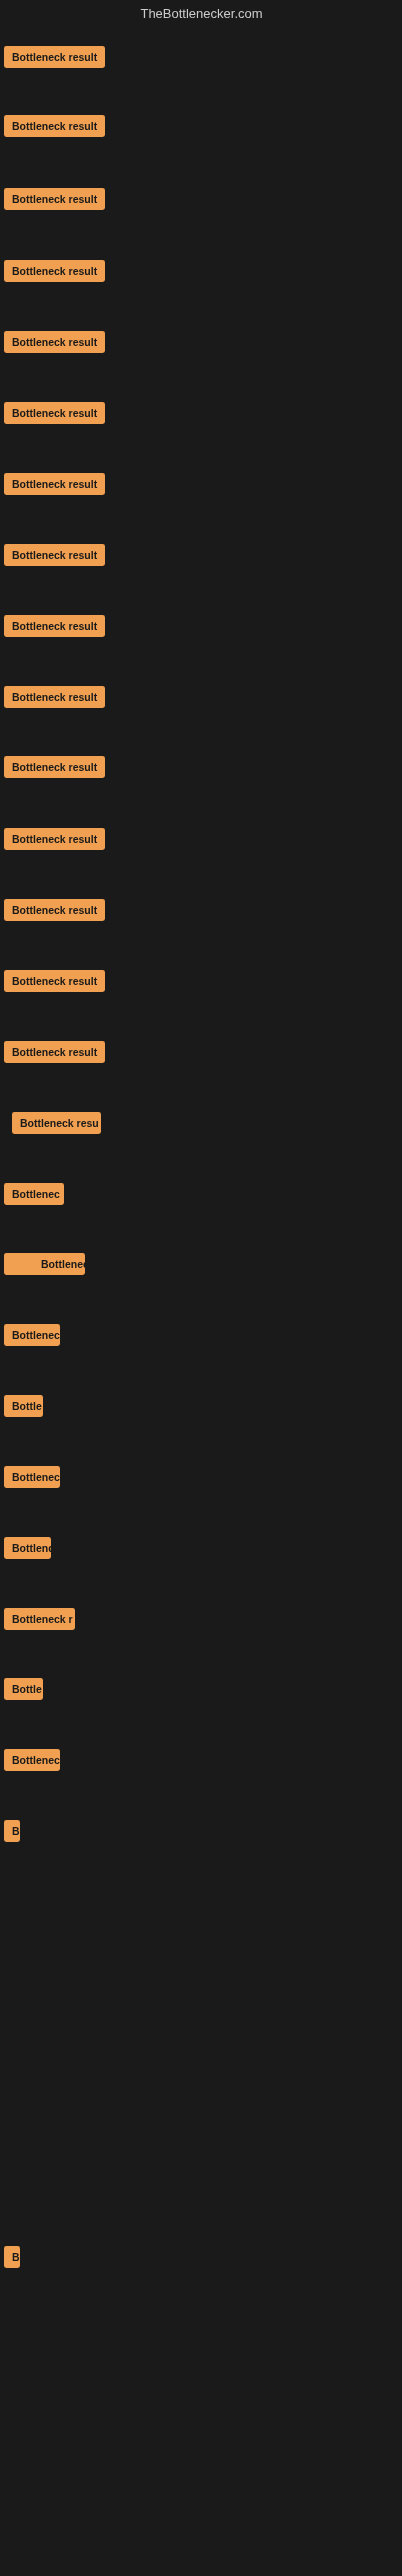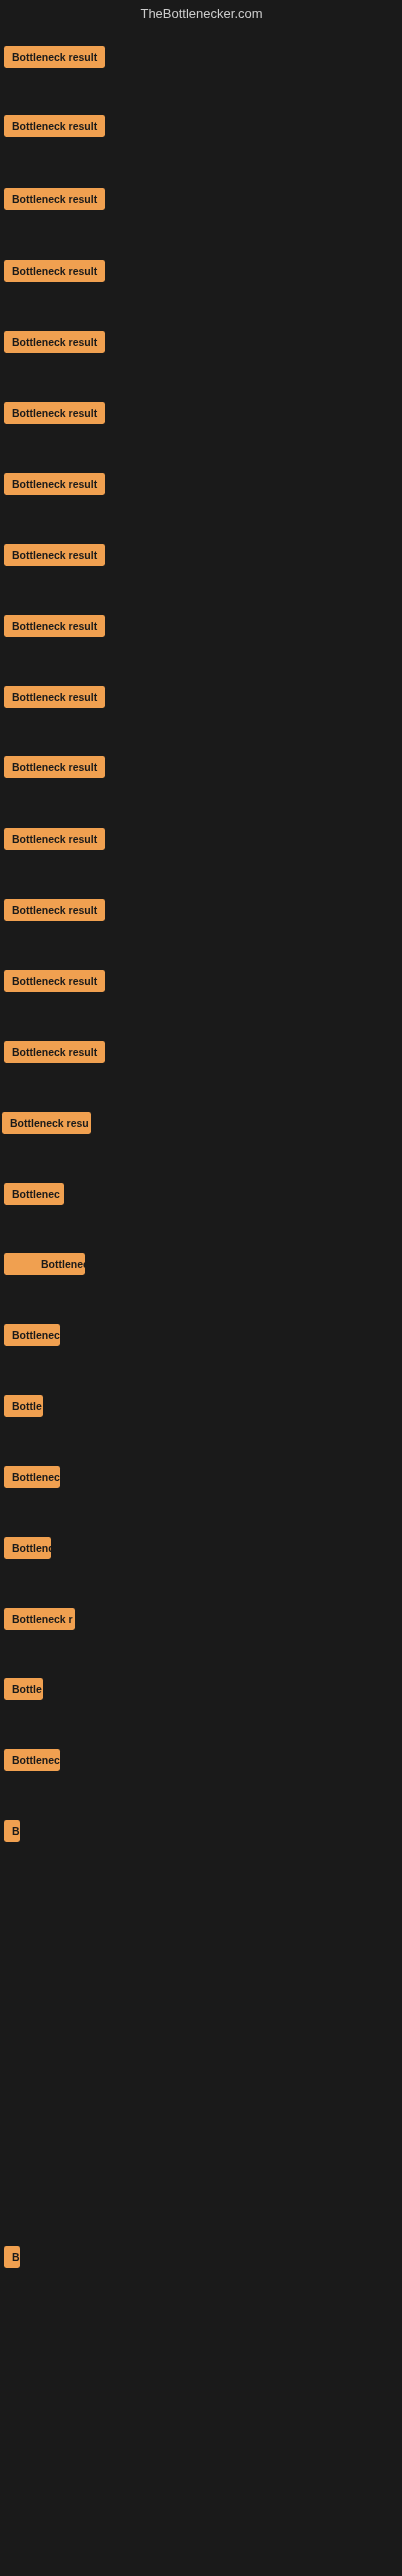--- a/index.html
+++ b/index.html
@@ -49,21 +49,21 @@
     <div style="position: absolute; top: 402px; left: 4px;"><span class="bottleneck-badge" style="max-width: 105px;">Bottleneck result</span></div>
     <div style="position: absolute; top: 473px; left: 4px;"><span class="bottleneck-badge" style="max-width: 105px;">Bottleneck result</span></div>
     <div style="position: absolute; top: 544px; left: 4px;"><span class="bottleneck-badge" style="max-width: 103px;">Bottleneck result</span></div>
     <div style="position: absolute; top: 615px; left: 4px;"><span class="bottleneck-badge" style="max-width: 105px;">Bottleneck result</span></div>
     <div style="position: absolute; top: 686px; left: 4px;"><span class="bottleneck-badge" style="max-width: 104px;">Bottleneck result</span></div>
     <div style="position: absolute; top: 756px; left: 4px;"><span class="bottleneck-badge" style="max-width: 105px;">Bottleneck result</span></div>
     <div style="position: absolute; top: 828px; left: 4px;"><span class="bottleneck-badge" style="max-width: 105px;">Bottleneck result</span></div>
     <div style="position: absolute; top: 899px; left: 4px;"><span class="bottleneck-badge" style="max-width: 103px;">Bottleneck result</span></div>
     <div style="position: absolute; top: 970px; left: 4px;"><span class="bottleneck-badge" style="max-width: 105px;">Bottleneck result</span></div>
     <div style="position: absolute; top: 1041px; left: 4px;"><span class="bottleneck-badge" style="max-width: 105px;">Bottleneck result</span></div>
-    <div style="position: absolute; top: 1112px; left: 2px;"><span class="bottleneck-badge" style="max-width: 89px;">Bottleneck resu</span></div>
+    <div style="position: absolute; top: 1112px; left: 12px;"><span class="bottleneck-badge" style="max-width: 89px;">Bottleneck resu</span></div>
     <div style="position: absolute; top: 1183px; left: 4px;"><span class="bottleneck-badge" style="max-width: 60px;">Bottlenec</span></div>
     <div style="position: absolute; top: 1253px; left: 4px;"><span class="bottleneck-badge" style="max-width: 81px; padding-left: 37px;">Bottleneck res</span></div>
     <div style="position: absolute; top: 1324px; left: 4px;"><span class="bottleneck-badge" style="max-width: 56px;">Bottlenec</span></div>
     <div style="position: absolute; top: 1395px; left: 4px;"><span class="bottleneck-badge" style="max-width: 39px;">Bottle</span></div>
     <div style="position: absolute; top: 1466px; left: 4px;"><span class="bottleneck-badge" style="max-width: 56px;">Bottlenec</span></div>
     <div style="position: absolute; top: 1537px; left: 4px;"><span class="bottleneck-badge" style="max-width: 47px;">Bottlend</span></div>
     <div style="position: absolute; top: 1608px; left: 4px;"><span class="bottleneck-badge" style="max-width: 71px; text-align: center;">Bottleneck r</span></div>
     <div style="position: absolute; top: 1678px; left: 4px;"><span class="bottleneck-badge" style="max-width: 39px;">Bottle</span></div>
     <div style="position: absolute; top: 1749px; left: 4px;"><span class="bottleneck-badge" style="max-width: 56px;">Bottlenec</span></div>
     <div style="position: absolute; top: 1820px; left: 4px;"><span class="bottleneck-badge" style="max-width: 13px;">B</span></div>

